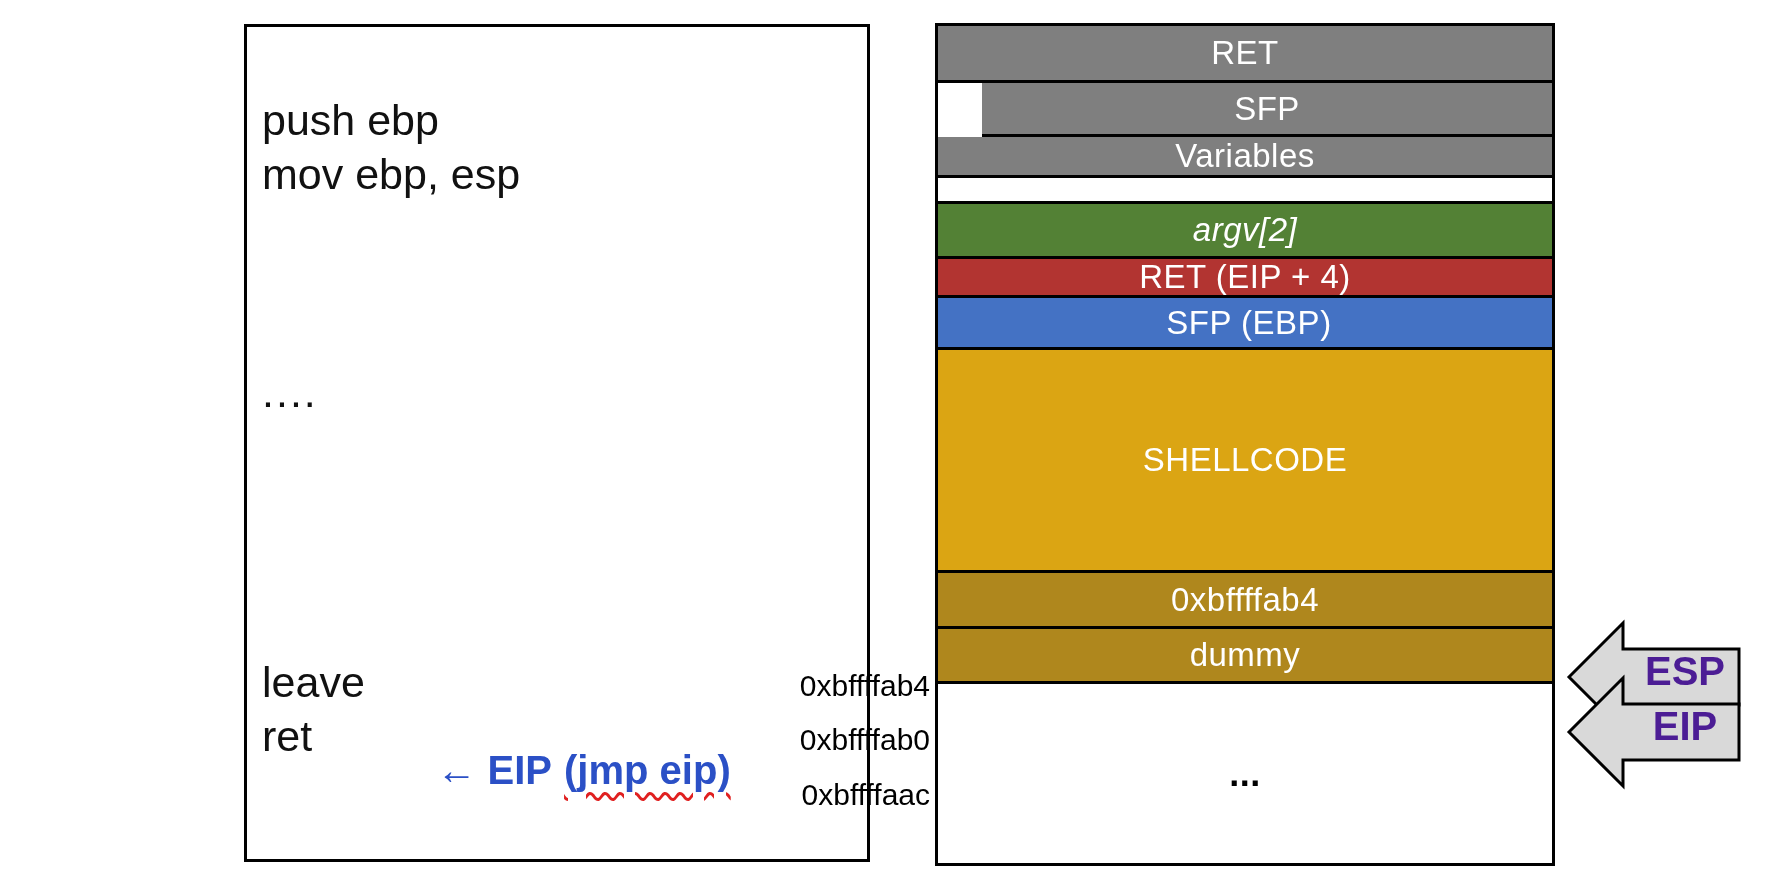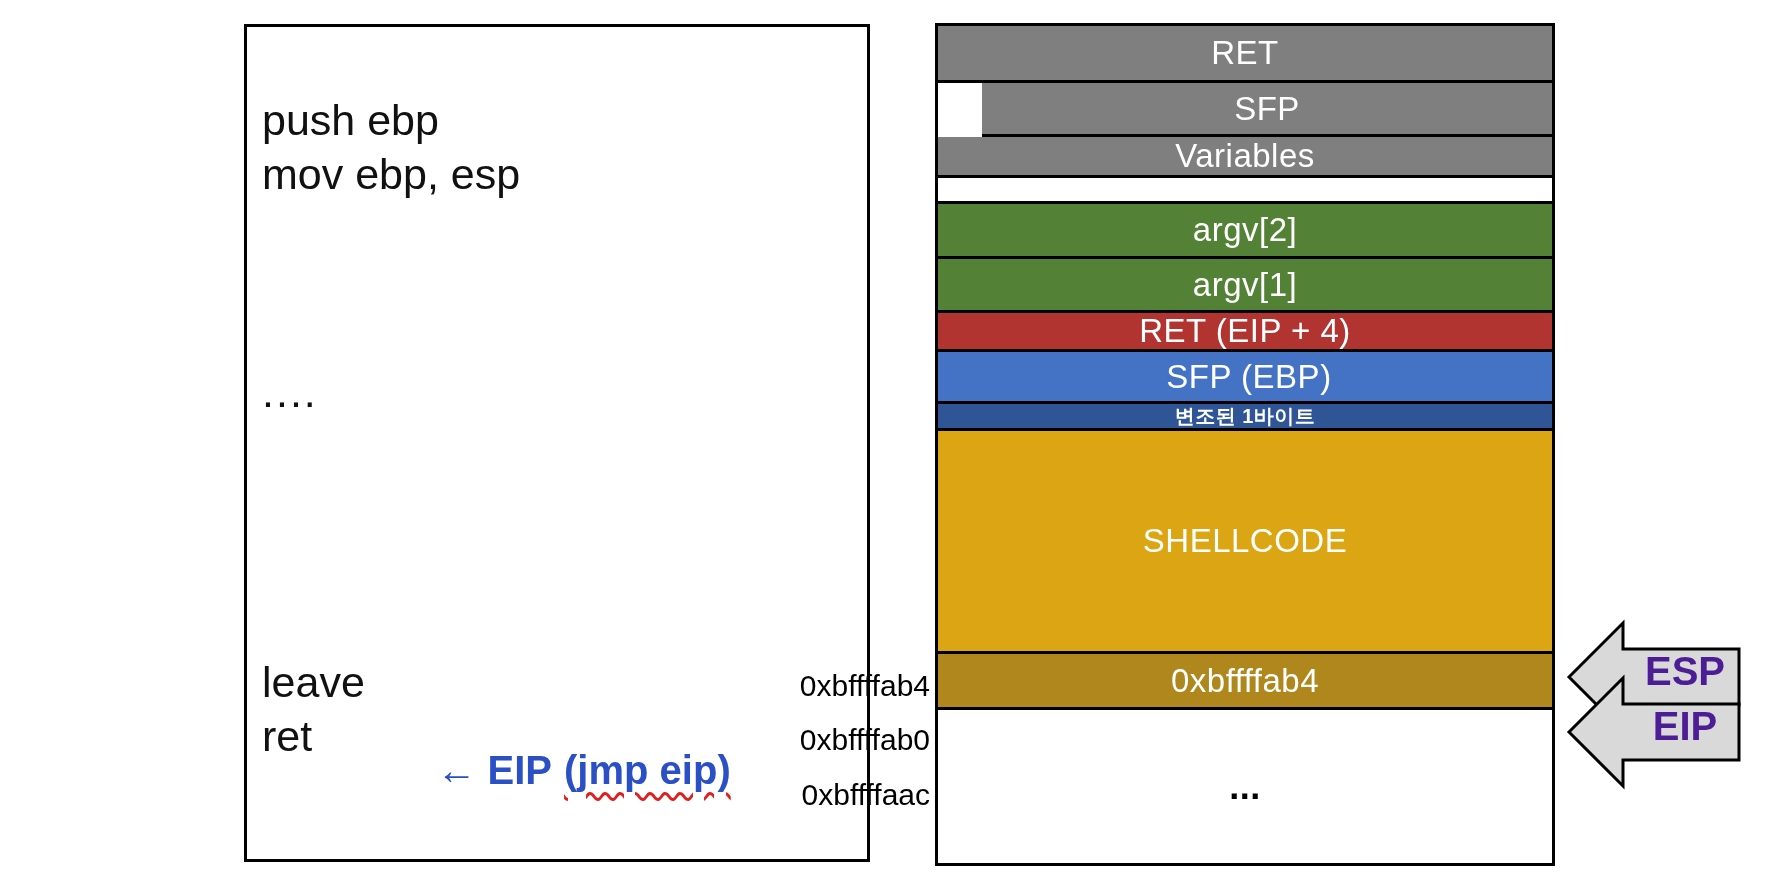--- a/index.html
+++ b/index.html
@@ -89,27 +89,26 @@
 
   <div class="eip-note" style="color: rgb(43, 80, 198);">
     <span>← EIP</span><span class="wavy">(jmp eip)</span>
   </div>
 
   <div class="stack">
     <div class="stack-row r0" style="background: rgb(127, 127, 127); color: rgb(255, 255, 255);">RET</div>
     <div class="stack-row r1" style="background: rgb(127, 127, 127); color: rgb(255, 255, 255);">SFP</div>
     <div class="stack-row r2" style="background: rgb(127, 127, 127); color: rgb(255, 255, 255);">Variables</div>
     <div class="stack-row r3" style="background: rgb(255, 255, 255); color: rgb(0, 0, 0);"></div>
-    <div class="stack-row r4" style="background: rgb(83, 129, 53); color: rgb(255, 255, 255);">argv[2]</div>
-    <div class="stack-row r5" style="background: rgb(83, 129, 53); color: rgb(255, 255, 255);">argv[1]</div>
+    <div class="stack-row r4" style="background: rgb(83, 129, 53); color: rgb(255, 255, 255); font-style: italic;">argv[2]</div>
     <div class="stack-row r6" style="background: rgb(178, 52, 49); color: rgb(255, 255, 255);">RET (EIP + 4)</div>
     <div class="stack-row r7" style="background: rgb(68, 114, 196); color: rgb(255, 255, 255); padding-left: 8px;">SFP (EBP)</div>
-    <div class="stack-row r8" style="background: rgb(47, 85, 151); color: rgb(255, 255, 255);">변조된 1바이트</div>
     <div class="stack-row r9" style="background: rgb(219, 165, 19); color: rgb(255, 255, 255);">SHELLCODE</div>
     <div class="stack-row r10" style="background: rgb(175, 135, 29); color: rgb(255, 255, 255);">0xbffffab4</div>
+    <div class="stack-row r11" style="background: rgb(175, 135, 29); color: rgb(255, 255, 255);">dummy</div>
     <div class="stack-row r12" style="background: rgb(255, 255, 255); color: rgb(0, 0, 0);">...</div>
   </div>
 
   <div class="addr-label al0">0xbffffab4</div>
   <div class="addr-label al1">0xbffffab0</div>
   <div class="addr-label al2">0xbffffaac</div>
 
   <svg class="reg-arrow esp-arrow" viewBox="0 0 176 116">
     <polygon points="3,58 57,4 57,30 173,30 173,86 57,86 57,112" fill="#D9D9D9" stroke="#000000" stroke-width="3"></polygon>
   </svg>

